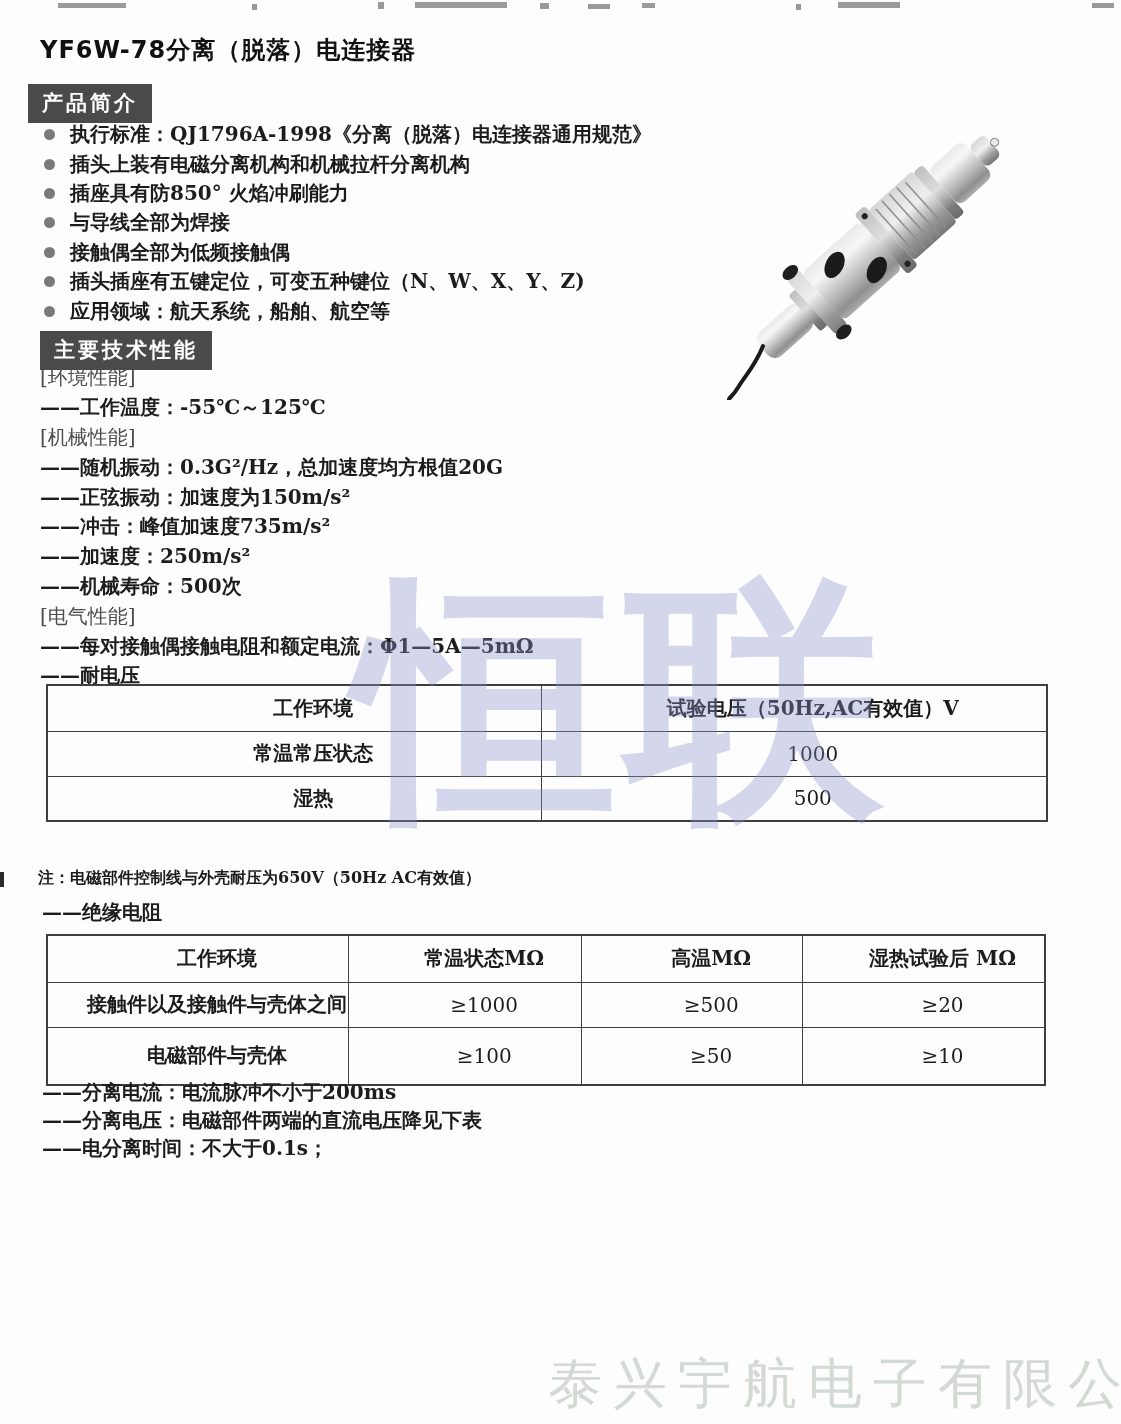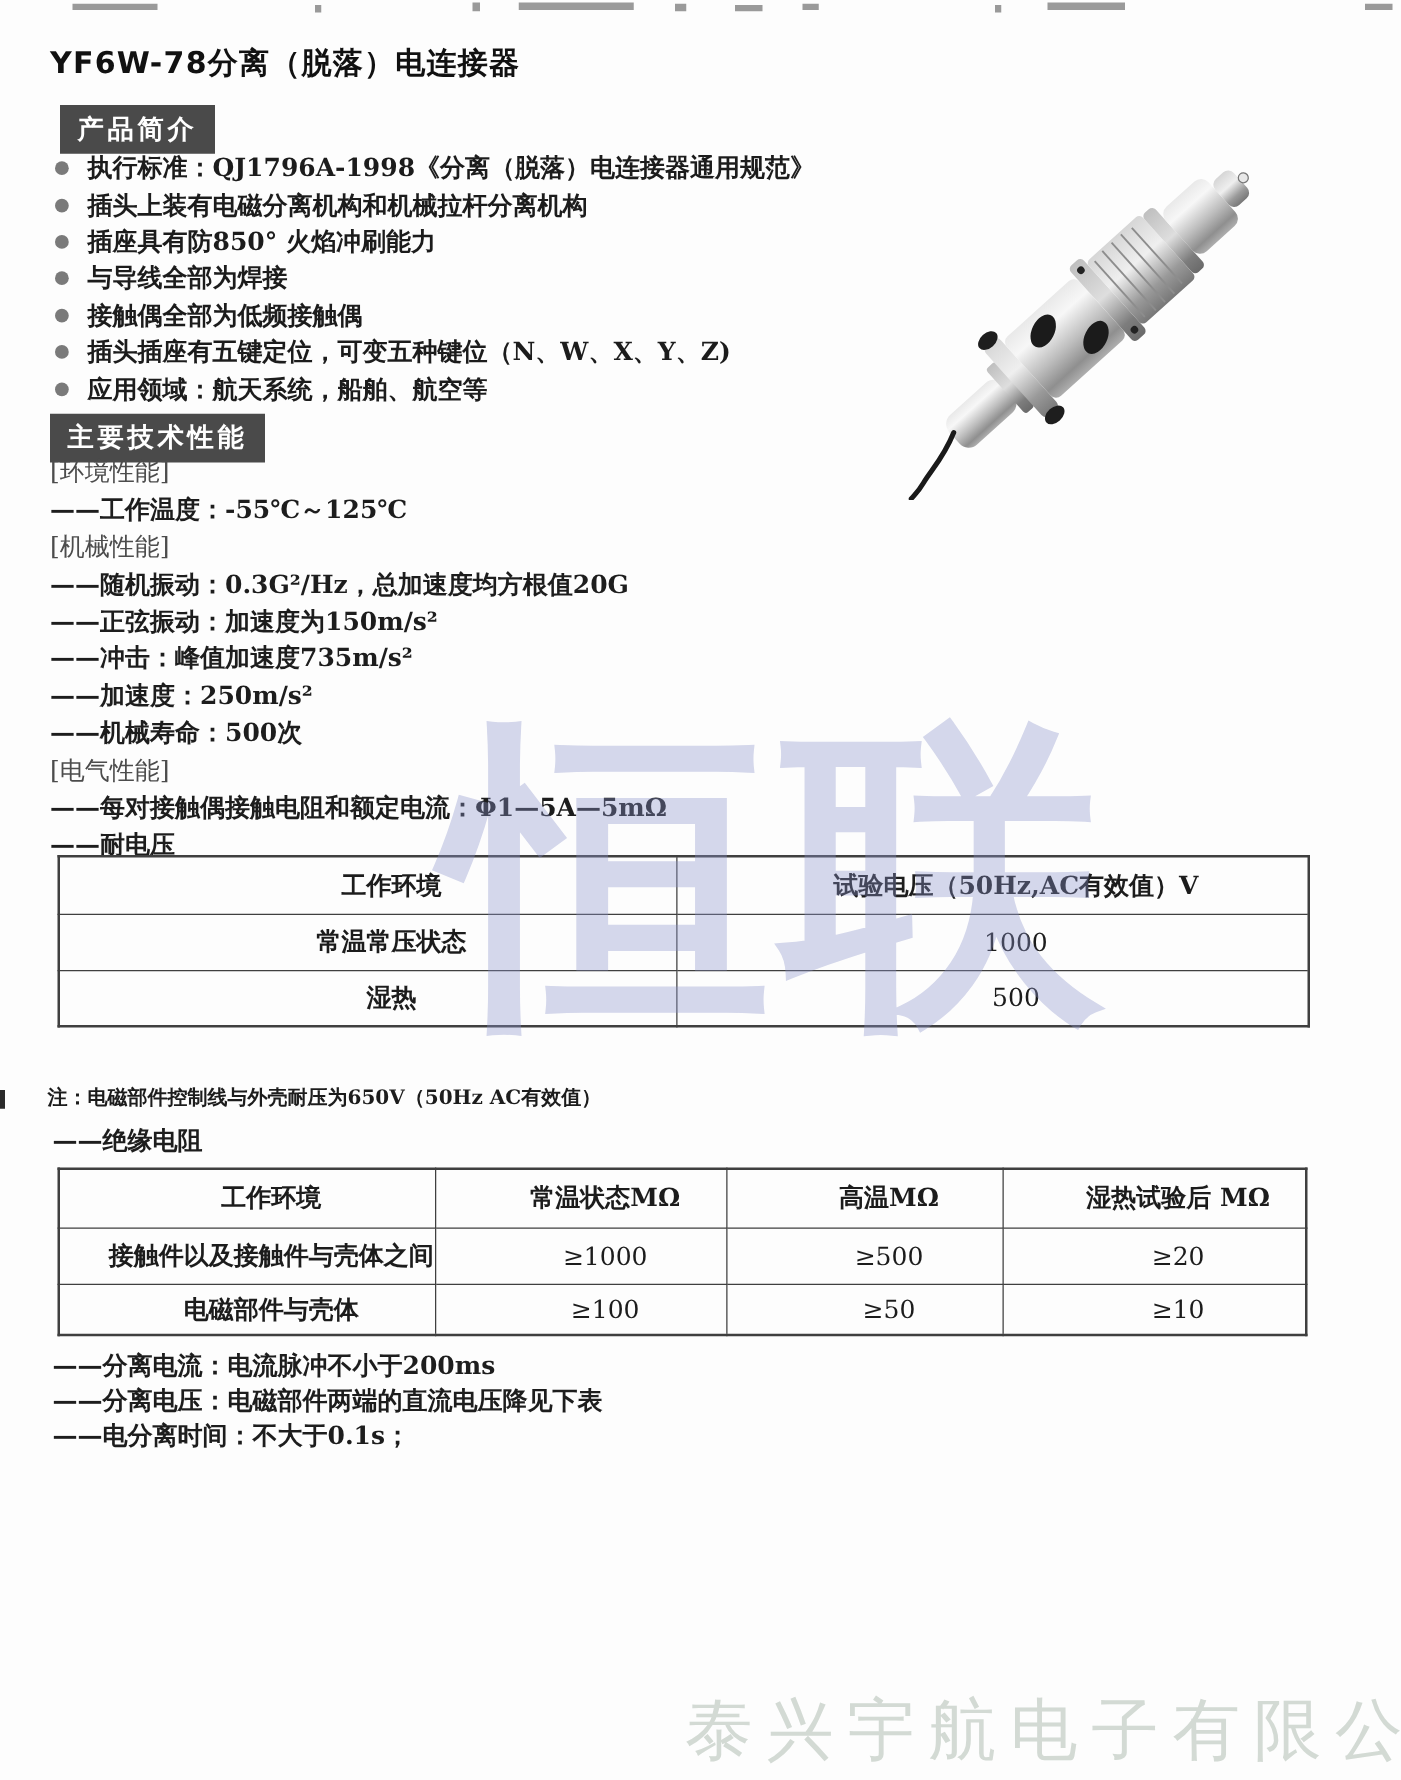--- a/index.html
+++ b/index.html
@@ -18,21 +18,21 @@
     position:absolute; left:40px; top:34px;
     font-family:"DejaVu Sans","Liberation Sans",sans-serif;
     font-weight:bold; font-size:24px; letter-spacing:1px; color:#111;
   }
   .badge {
     position:absolute; background:#4a4a4a; color:#fff;
     font-family:"DejaVu Sans","Liberation Sans",sans-serif;
     font-weight:bold; font-size:21px; letter-spacing:3px;
     padding:5px 14px 6px 14px;
   }
-  .badge1 { left:48px; top:84px; }
+  .badge1 { left:28px; top:84px; }
   .badge2 { left:40px; top:331px; }
 
   .bullets { position:absolute; left:44px; top:120px; width:640px; list-style:none; }
   .bullets li { height:29.4px; display:flex; align-items:center; font-size:20px; font-weight:600; white-space:nowrap; }
   .dot { width:11px; height:11px; border-radius:50%; background:#7a7a7a; margin-right:15px; flex:none; }
 
   .specs { position:absolute; left:40px; top:363px; width:640px; }
   .line { height:29.8px; display:flex; align-items:center; font-size:20px; font-weight:600; color:#1d1d1d; white-space:nowrap; }
   .line.bracket { font-weight:400; color:#4c4c4c; }
 
@@ -43,21 +43,21 @@
   th, td.label { font-weight:600; }
   td { font-weight:400; }
   .t1 { left:46px; top:684px; width:1002px; }
   .t1 tr:nth-child(1) th { height:46px; }
   .t1 tr:nth-child(2) td { height:45px; }
   .t1 tr:nth-child(3) td { height:45px; }
   .t1 tr:nth-child(4) td { height:44px; }
   .t2 { left:46px; top:934px; width:1000px; }
   .t2 tr:nth-child(1) th { height:47px; }
   .t2 tr:nth-child(2) td { height:45px; }
-  .t2 tr:nth-child(3) td { height:41px; }
+  .t2 tr:nth-child(3) td { height:58px; }
 
   .note { position:absolute; left:38px; top:864px; height:28px; display:flex; align-items:center; font-size:16px; font-weight:600; }
   .insul { position:absolute; left:42px; top:898px; width:400px; }
   .tail { position:absolute; left:42px; top:1078px; width:700px; }
   .tail .line { height:28.3px; }
 
   .photo { position:absolute; left:685px; top:100px; }
 
   .wm-center {
     position:absolute; left:358px; top:566px; z-index:5; pointer-events:none;

